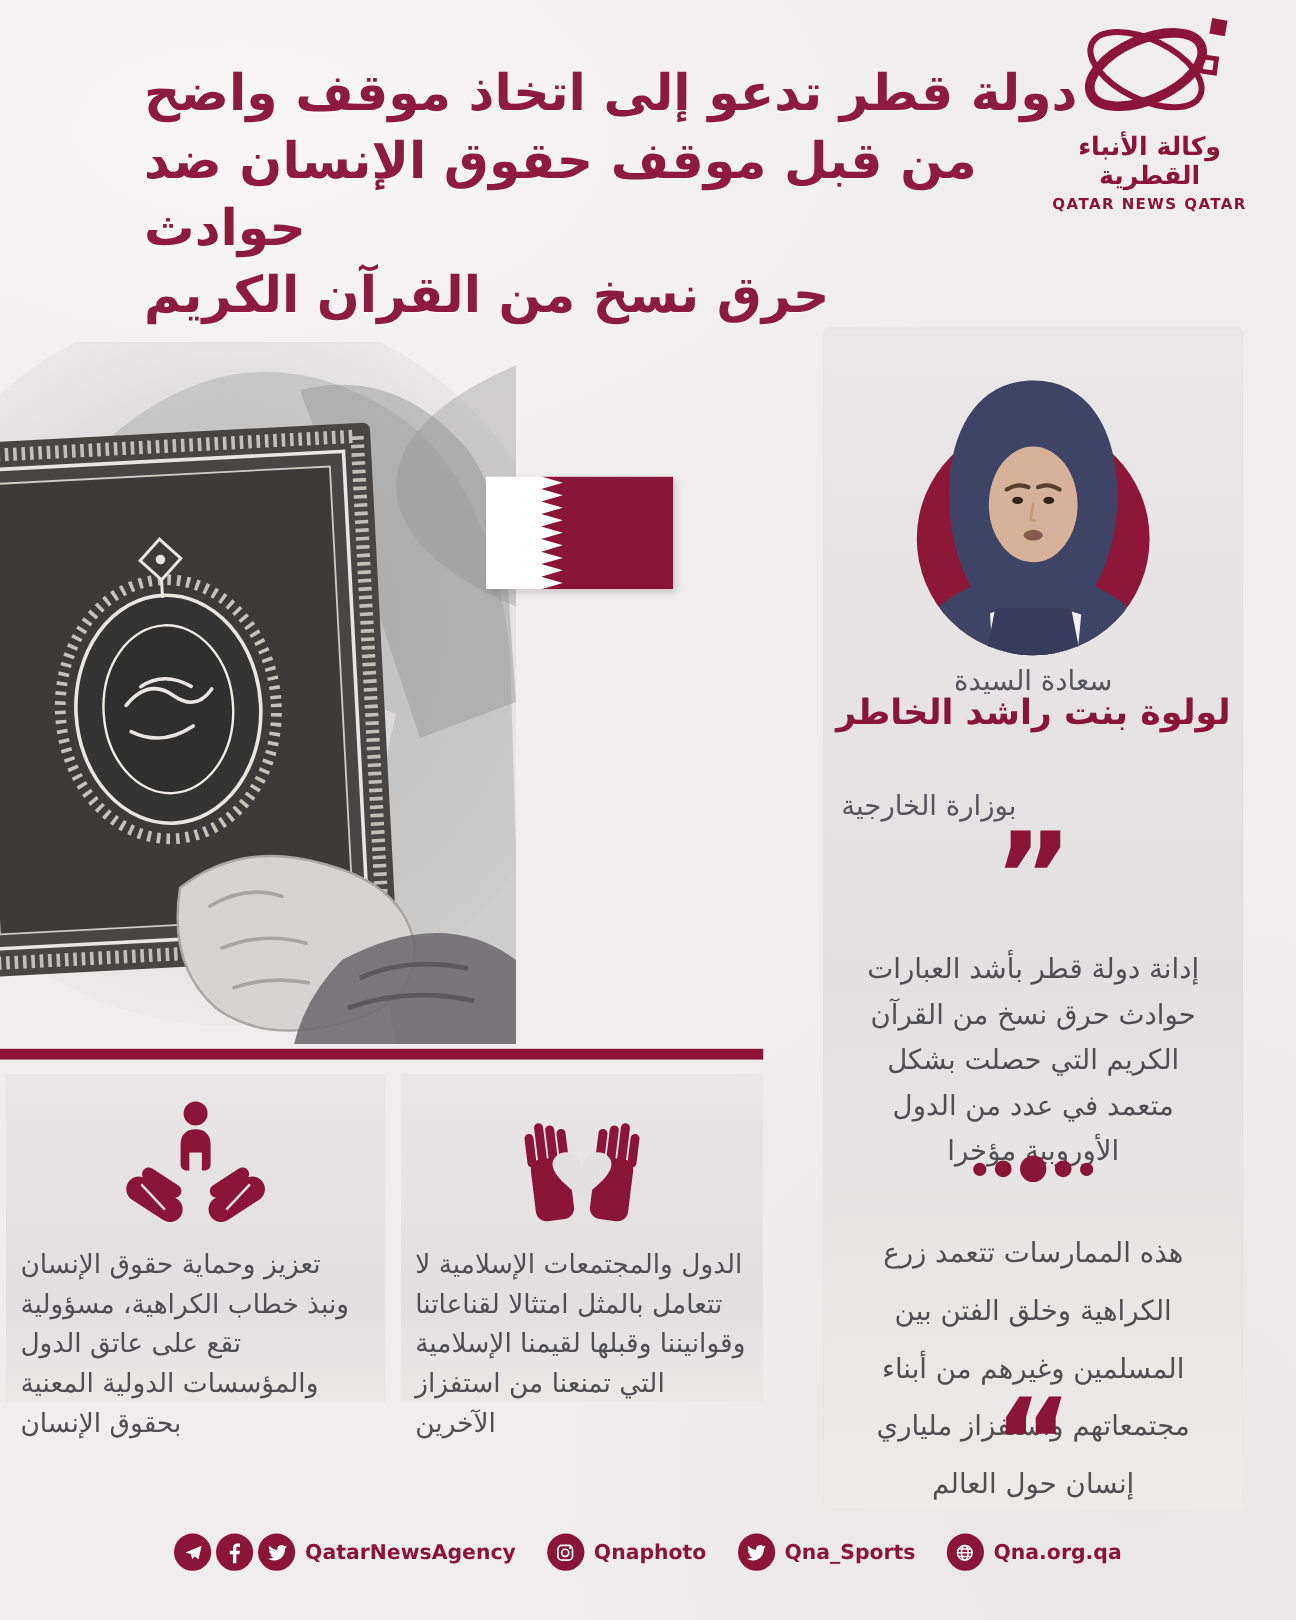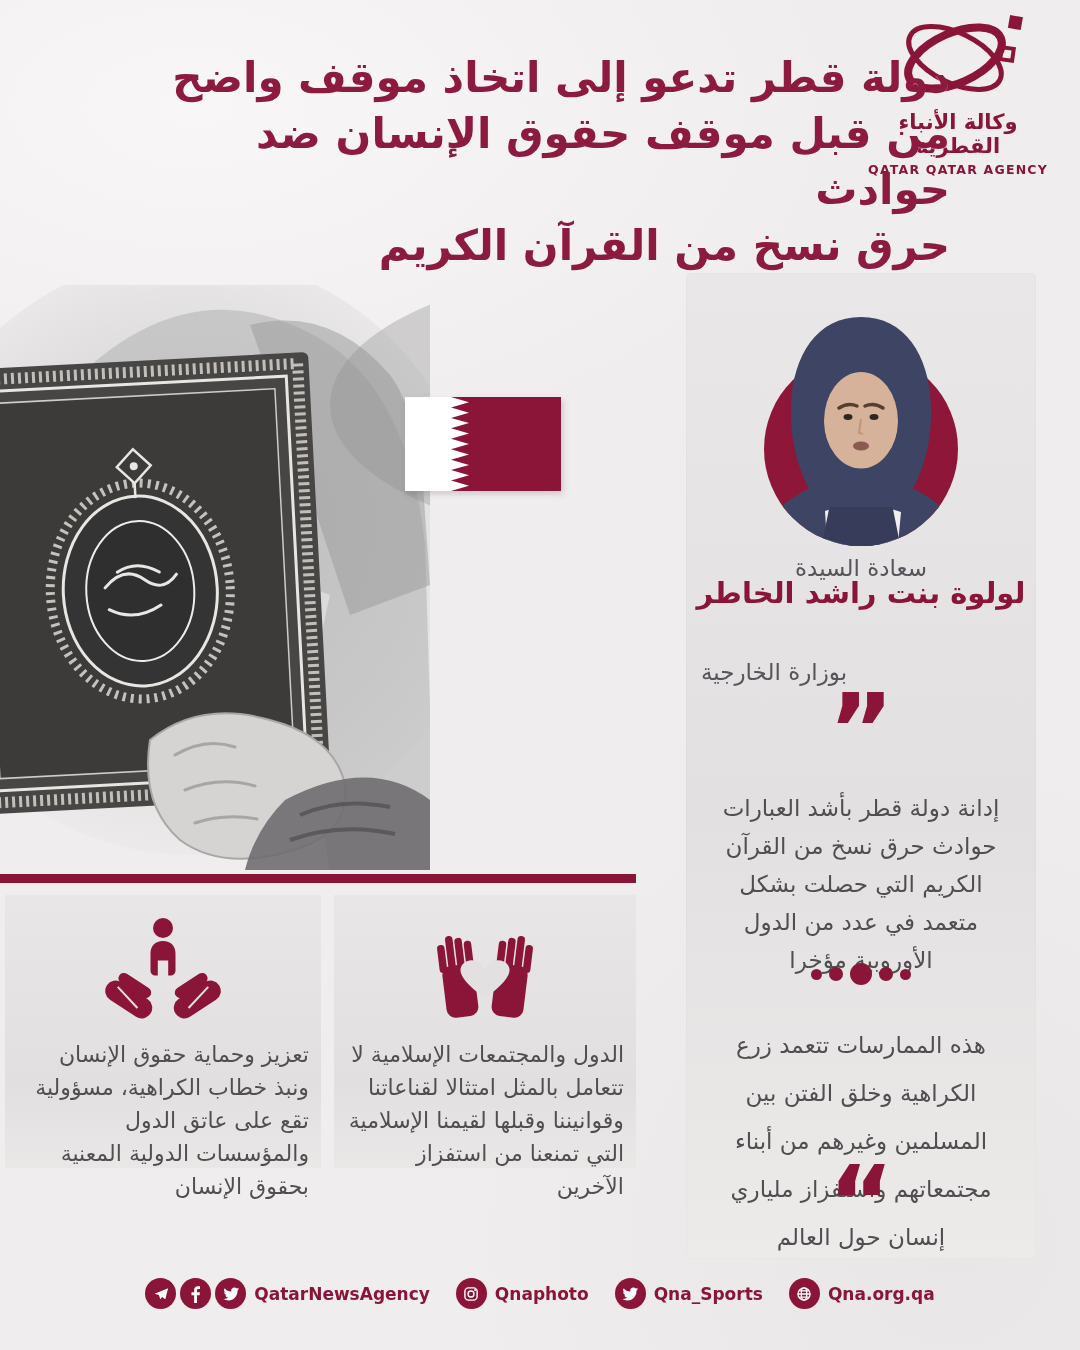--- a/index.html
+++ b/index.html
@@ -10,21 +10,21 @@
     background:
       radial-gradient(1100px 600px at 18% 8%, #f8f6f6, rgba(248,246,246,0) 60%),
       radial-gradient(900px 900px at 88% 92%, #e9e6e7, rgba(233,230,231,0) 55%),
       #efeded;
   }
   
   .logo{ position:absolute; top:12px; right:22px; width:200px; text-align:center; }
   .logo .ar{ color:#8a1538; font-size:21px; font-weight:bold; direction:rtl; margin-top:2px; }
   .logo .en{ color:#8a1538; font-size:12.5px; font-weight:bold; letter-spacing:1.2px; margin-top:4px; }
   .headline{
-    position:absolute; top:50px; left:120px; width:830px; text-align:right; direction:rtl;
+    position:absolute; top:50px; left:120px; width:830px; text-align:left; direction:rtl;
     color:#8c1b3f; font-weight:bold; font-size:42px; line-height:56px;
     text-shadow:0 1px 0 rgba(255,255,255,.4);
   }
   
   .flag{ position:absolute; left:405px; top:397px; filter:drop-shadow(2px 3px 3px rgba(60,40,50,.18)); }
   .flag-par{
     position:absolute; left:360px; top:496px; width:318px; direction:rtl; text-align:center;
     color:#4f4f52; font-size:23px; line-height:33.5px;
   }
   
@@ -58,21 +58,21 @@
             color:#8a1538; font-size:100px; line-height:100px; font-weight:bold; }
   
   .quran-art{ position:absolute; left:0; top:285px; }
   
   .divider{ position:absolute; left:0; top:874px; width:636px; height:9px; background:#8a1538; }
   .card{ position:absolute; top:895px; height:273px;
          background:linear-gradient(180deg,#e8e6e7, #e1dfe0 70%, #eae8e7); }
   .cardA{ left:5px; width:316px; }
   .cardB{ left:334px; width:302px; }
   .card .icon-wrap{ position:absolute; top:18px; left:0; right:0; display:flex; justify-content:center; }
-  .card .card-text{ position:absolute; top:143px; left:12px; right:12px; text-align:right; direction:rtl;
+  .card .card-text{ position:absolute; top:143px; left:12px; right:12px; text-align:left; direction:rtl;
                     color:#4f4f52; font-size:22px; line-height:33px; }
   
   .footer{ position:absolute; left:0; right:0; top:1278px; display:flex; justify-content:center;
            align-items:center; gap:26px; }
   .f-group{ display:flex; align-items:center; gap:8px; }
   .f-circles{ display:flex; align-items:center; gap:4px; }
   .f-handle{ color:#8a1538; font-size:17px; font-weight:bold; }
   .f-ic{ width:31px; height:31px; border-radius:50%; background:#8a1538; display:flex;
          align-items:center; justify-content:center; }
 </style>
@@ -84,21 +84,21 @@
   <div class="logo">
     <svg width="150" height="92" viewBox="0 0 150 92">
       <g fill="none" stroke="#8a1538">
         <ellipse cx="72" cy="46" rx="50" ry="25" stroke-width="8" transform="rotate(-24 72 46)"></ellipse>
         <ellipse cx="72" cy="46" rx="50" ry="25" stroke-width="5" transform="rotate(26 72 46)"></ellipse>
       </g>
       <rect x="126" y="4" width="13" height="13" fill="#8a1538" transform="rotate(10 132 10)"></rect>
       <rect x="118" y="36" width="12" height="12" fill="none" stroke="#8a1538" stroke-width="4" transform="rotate(8 124 42)"></rect>
     </svg>
     <div class="ar">وكالة الأنباء القطرية</div>
-    <div class="en">QATAR QATAR AGENCY</div>
+    <div class="en">QATAR NEWS QATAR</div>
   </div>
 
   <div class="headline">
     <div>دولة قطر تدعو إلى اتخاذ موقف واضح</div>
     <div>من قبل موقف حقوق الإنسان ضد حوادث</div>
     <div>حرق نسخ من القرآن الكريم</div>
   </div>
 
   <svg class="quran-art" width="430" height="585" viewBox="0 0 430 585">
     <defs>

